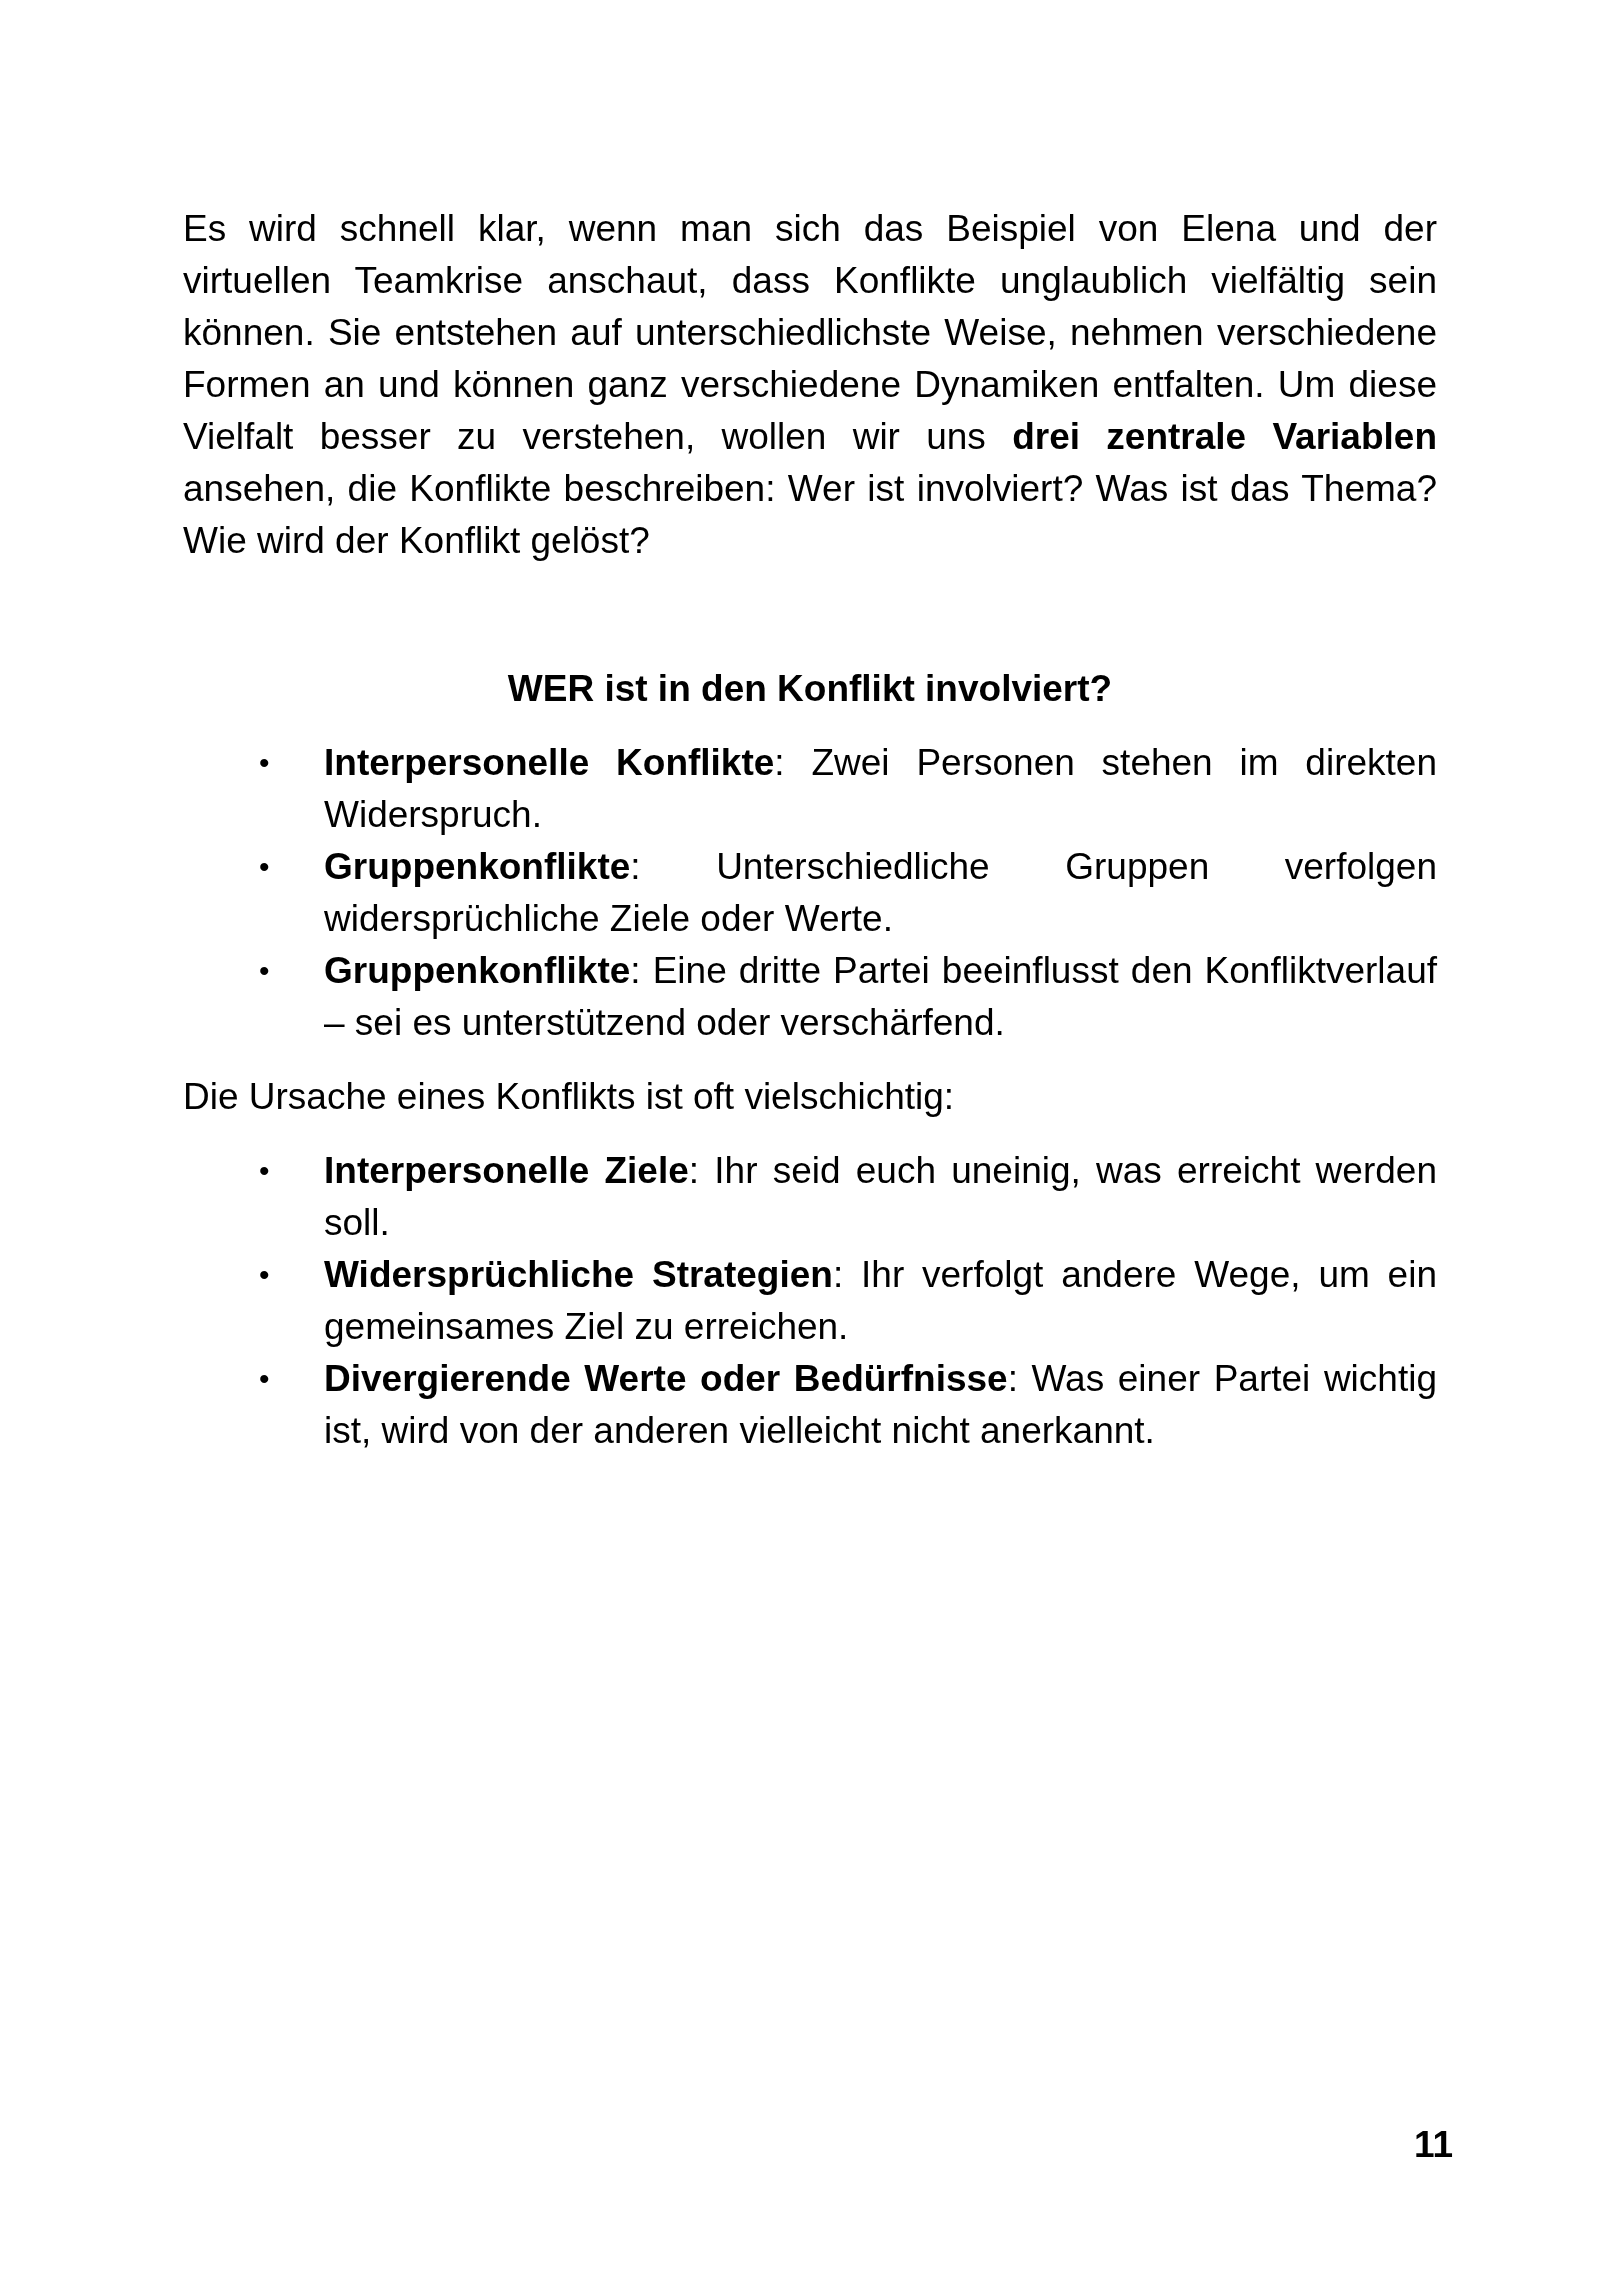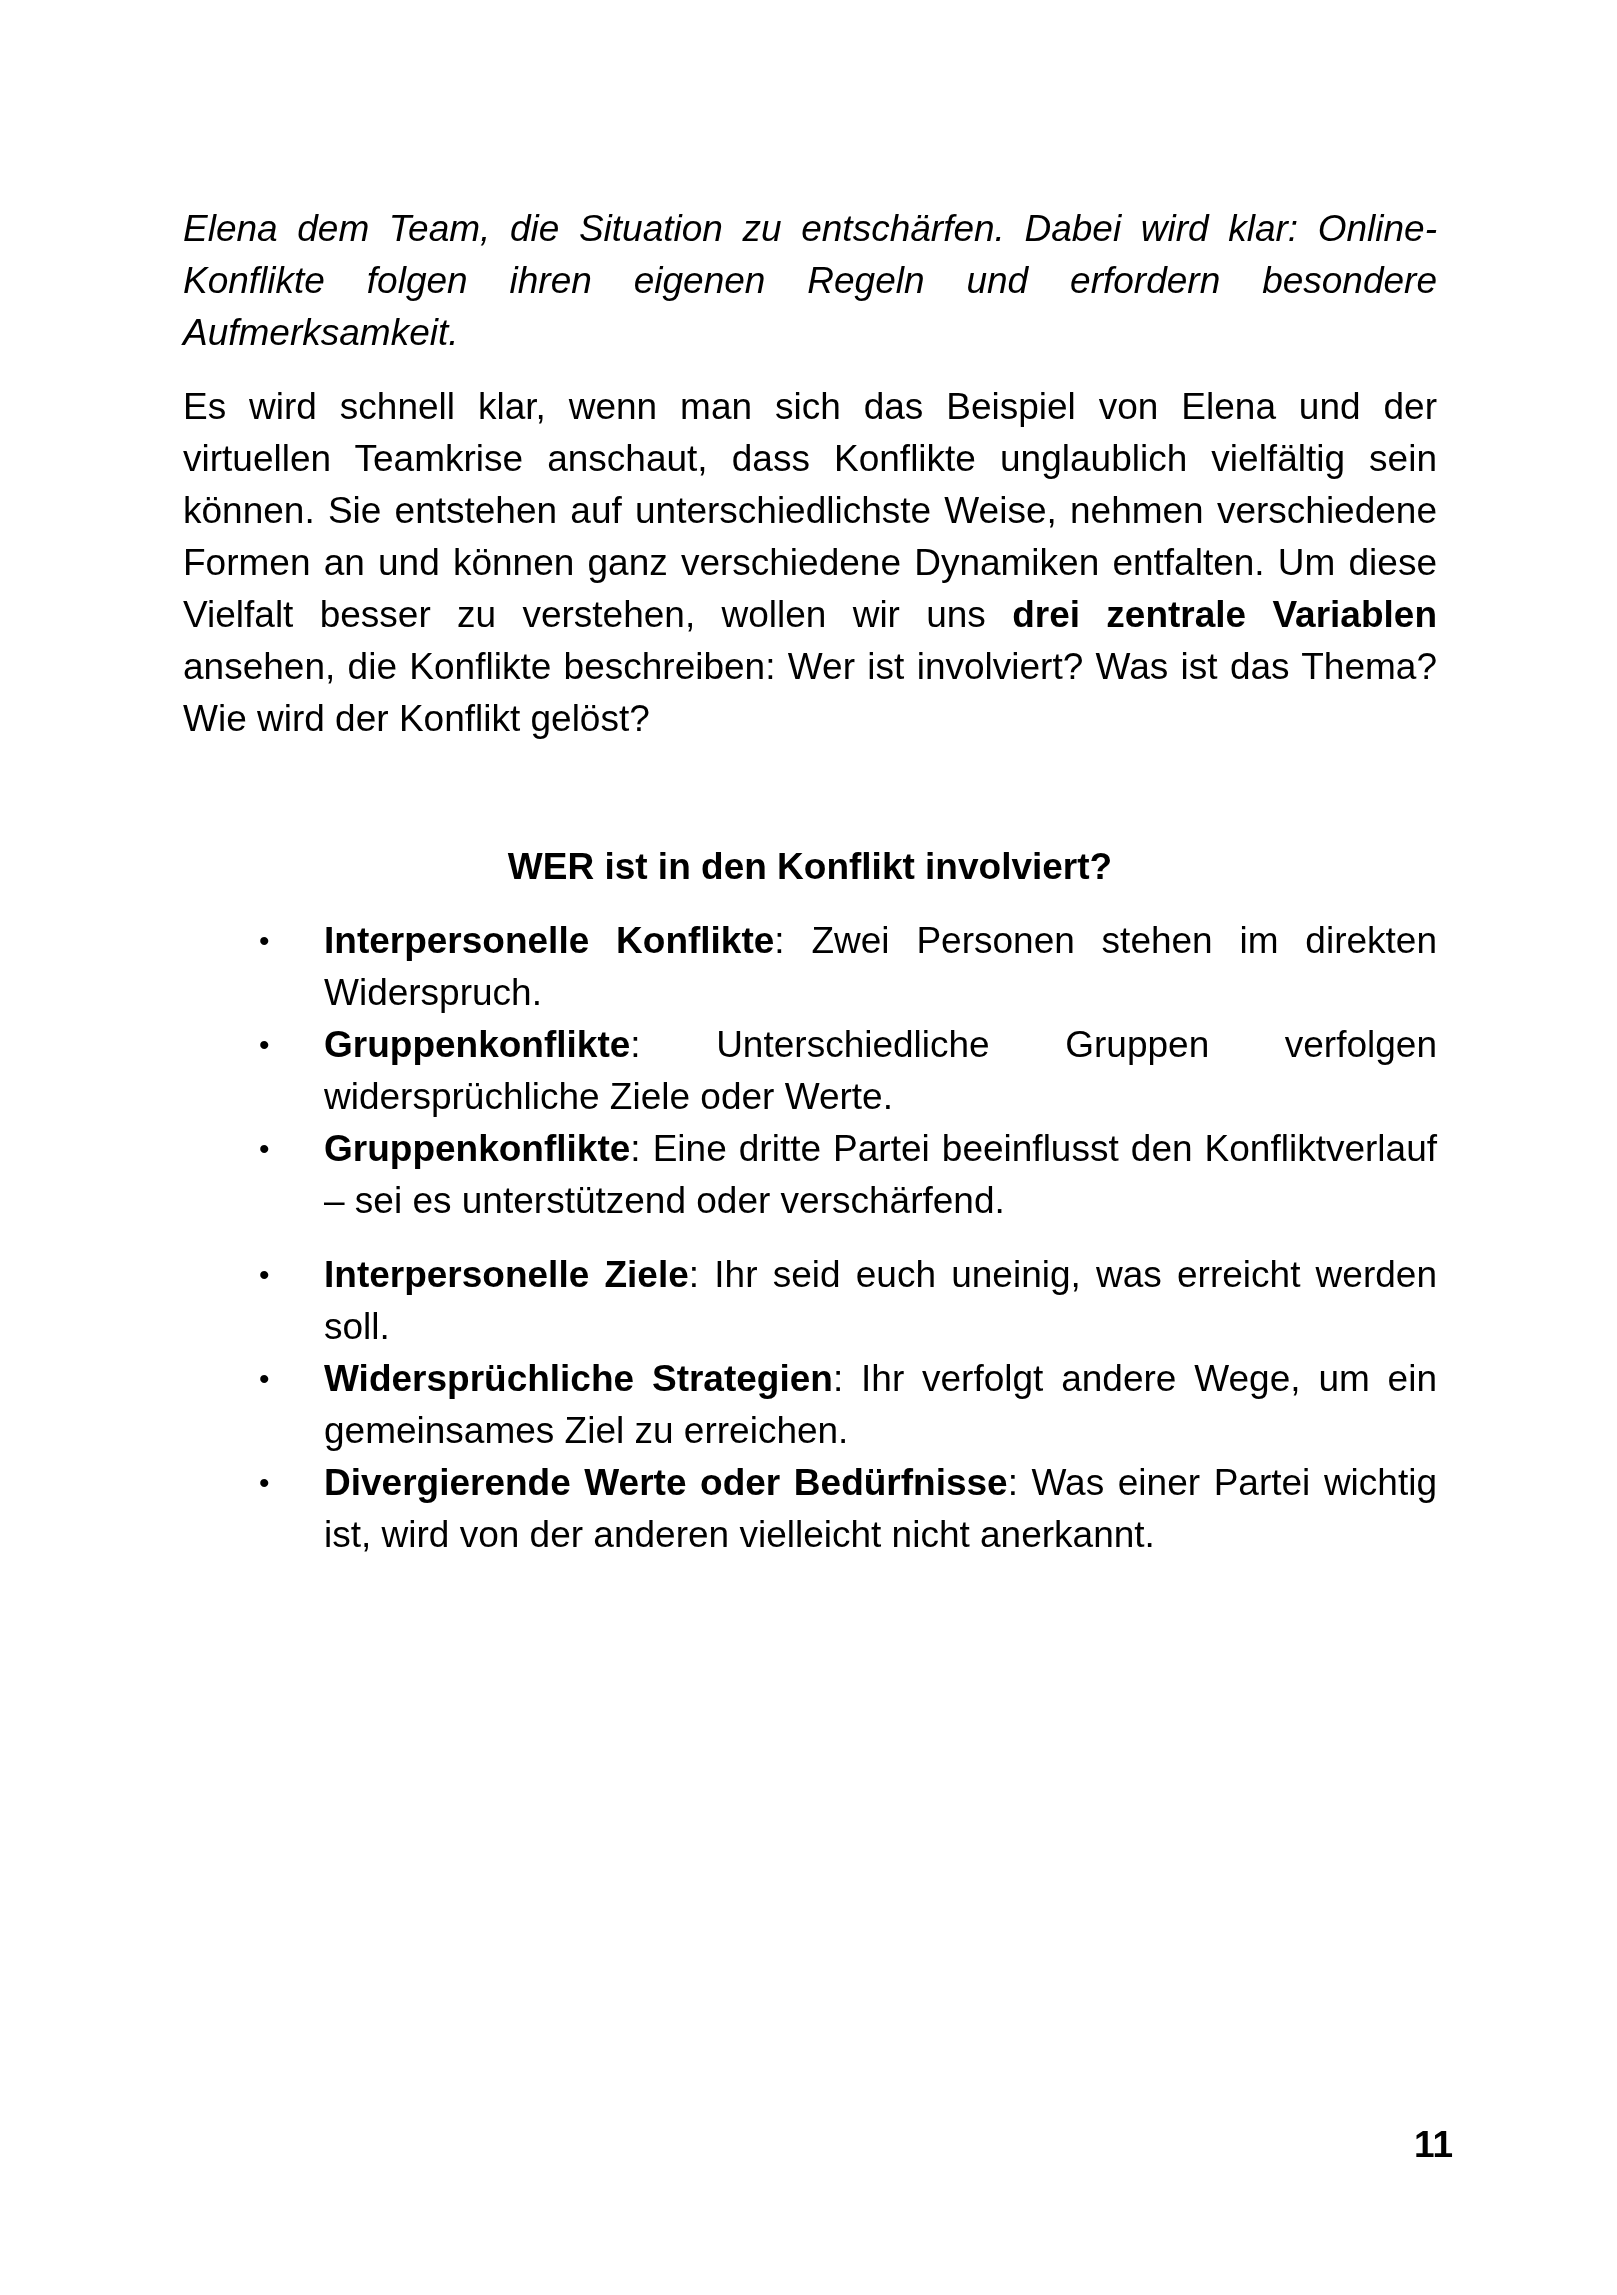--- a/index.html
+++ b/index.html
@@ -57,21 +57,20 @@
     font-size: 37px;
     line-height: 52px;
     font-weight: bold;
   }
 </style>
 </head>
 <body>
 
 <div class="content">
 
-  <p class="intro">Elena dem Team, die Situation zu entschärfen. Dabei wird klar: Online-Konflikte folgen ihren eigenen Regeln und erfordern besondere Aufmerksamkeit.</p>
 
   <p><span>Es wird schnell klar, wenn man sich das Beispiel von Elena und der virtuellen Teamkrise anschaut, dass Konflikte unglaublich vielfältig sein können. Sie entstehen auf unterschiedlichste Weise, nehmen verschiedene Formen an und können ganz verschiedene Dynamiken entfalten. Um diese Vielfalt besser zu verstehen, wollen wir uns </span><b>drei zentrale Variablen</b><span> ansehen, die Konflikte beschreiben: Wer ist involviert? Was ist das Thema? Wie wird der Konflikt gelöst?</span></p>
 
   <div class="heading">WER ist in den Konflikt involviert?</div>
 
 
   <ul class="bullet-list">
     <li>
       <span class="marker">•</span>
       <b>Interpersonelle Konflikte</b><span>: Zwei Personen stehen im direkten Widerspruch.</span>
@@ -81,20 +80,21 @@
       <b>Gruppenkonflikte</b><span>: Unterschiedliche Gruppen verfolgen widersprüchliche Ziele oder Werte.</span>
     </li>
     <li>
       <span class="marker">•</span>
       <b>Gruppenkonflikte</b><span>: Eine dritte Partei beeinflusst den Konfliktverlauf – sei es unterstützend oder verschärfend.</span>
     </li>
   </ul>
 
 
 
+  <p>Die Ursache eines Konflikts ist oft vielschichtig:</p>
 
   <ul class="bullet-list">
     <li>
       <span class="marker">•</span>
       <b>Interpersonelle Ziele</b><span>: Ihr seid euch uneinig, was erreicht werden soll.</span>
     </li>
     <li>
       <span class="marker">•</span>
       <b>Widersprüchliche Strategien</b><span>: Ihr verfolgt andere Wege, um ein gemeinsames Ziel zu erreichen.</span>
     </li>

